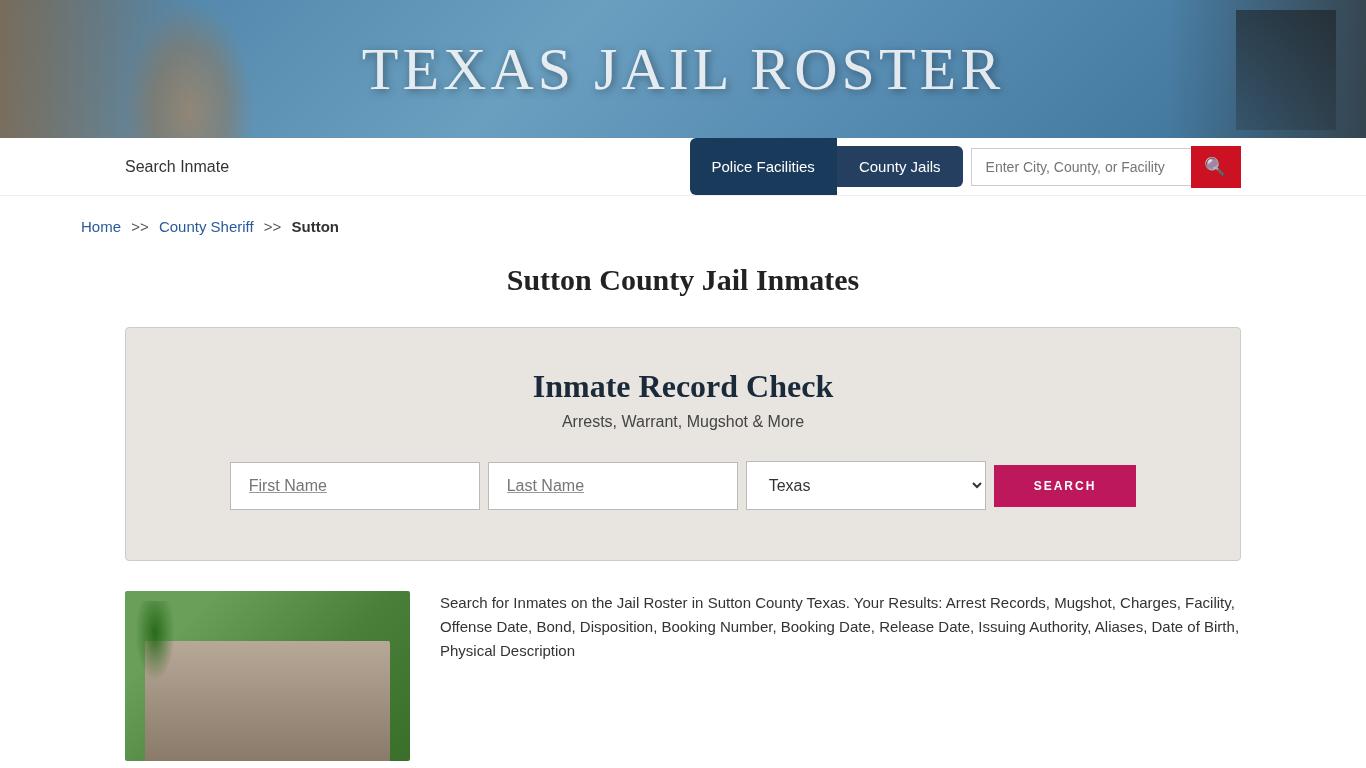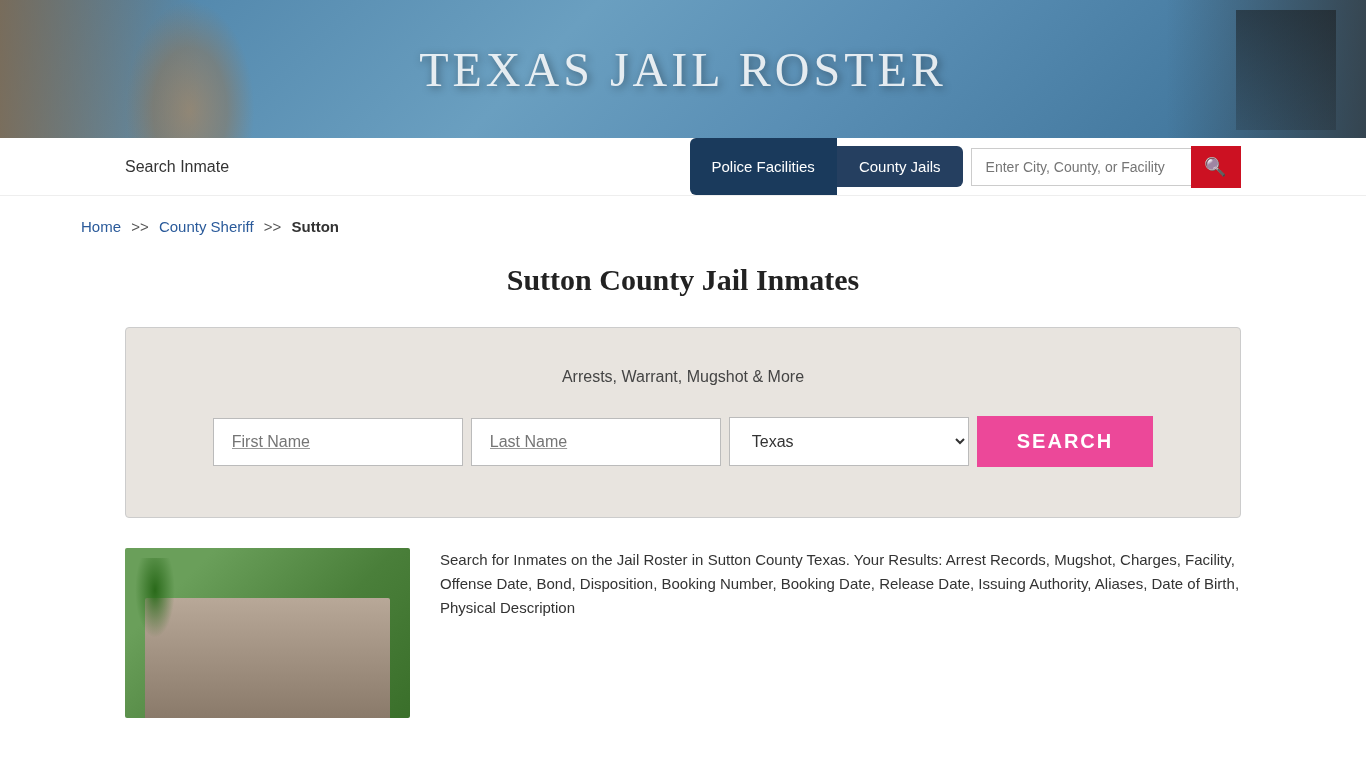--- a/index.html
+++ b/index.html
@@ -10,21 +10,21 @@
       width: 1366px;
       height: 138px;
       background: linear-gradient(135deg, #4a7fa5 0%, #6a9fc0 40%, #5a8fb5 60%, #3a6f95 100%);
       position: relative;
       overflow: hidden;
       display: flex;
       align-items: center;
       justify-content: center;
     }
     .banner-title {
-      font-size: 48px;
+      font-size: 60px;
       font-family: 'Palatino Linotype', Palatino, serif;
       color: rgba(255,255,255,0.85);
       letter-spacing: 4px;
       text-shadow: 2px 2px 8px rgba(0,0,0,0.4);
       z-index: 2;
       text-transform: uppercase;
     }
     .banner-overlay-left {
       position: absolute;
       left: 0; top: 0; bottom: 0;
@@ -198,25 +198,25 @@
       font-size: 16px;
       font-family: Arial, sans-serif;
       width: 240px;
       outline: none;
       background: #fff;
       color: #333;
       margin-right: 8px;
       -webkit-appearance: auto;
     }
     .search-form .search-btn {
-      background: #ec4899;
+      background: #be185d;
       color: #fff;
       border: none;
       padding: 14px 40px;
-      font-size: 20px;
+      font-size: 12px;
       font-family: Arial, sans-serif;
       font-weight: bold;
       letter-spacing: 2px;
       cursor: pointer;
       text-transform: uppercase;
     }
     .sponsored {
       text-align: left;
       margin-top: 22px;
       font-family: Arial, sans-serif;
@@ -293,20 +293,21 @@
   <a href="#">County Sheriff</a>
   <span class="sep">&gt;&gt;</span>
   <span class="current">Sutton</span>
 </div>
 
 <div class="page-title-section">
   <h1 class="page-title">Sutton County Jail Inmates</h1>
 </div>
 
 <div class="search-section">
+  <div class="inmate-record-title">Inmate Record Check</div>
   <div class="inmate-record-subtitle">Arrests, Warrant, Mugshot &amp; More</div>
   <div class="search-form">
     <input type="text" placeholder="First Name" style="">
     <input type="text" placeholder="Last Name" style="">
     <select id="state-select"><option value="Alabama">Alabama</option><option value="Alaska">Alaska</option><option value="Arizona">Arizona</option><option value="Arkansas">Arkansas</option><option value="California">California</option><option value="Colorado">Colorado</option><option value="Connecticut">Connecticut</option><option value="Delaware">Delaware</option><option value="Florida">Florida</option><option value="Georgia">Georgia</option><option value="Hawaii">Hawaii</option><option value="Idaho">Idaho</option><option value="Illinois">Illinois</option><option value="Indiana">Indiana</option><option value="Iowa">Iowa</option><option value="Kansas">Kansas</option><option value="Kentucky">Kentucky</option><option value="Louisiana">Louisiana</option><option value="Maine">Maine</option><option value="Maryland">Maryland</option><option value="Massachusetts">Massachusetts</option><option value="Michigan">Michigan</option><option value="Minnesota">Minnesota</option><option value="Mississippi">Mississippi</option><option value="Missouri">Missouri</option><option value="Montana">Montana</option><option value="Nebraska">Nebraska</option><option value="Nevada">Nevada</option><option value="New Hampshire">New Hampshire</option><option value="New Jersey">New Jersey</option><option value="New Mexico">New Mexico</option><option value="New York">New York</option><option value="North Carolina">North Carolina</option><option value="North Dakota">North Dakota</option><option value="Ohio">Ohio</option><option value="Oklahoma">Oklahoma</option><option value="Oregon">Oregon</option><option value="Pennsylvania">Pennsylvania</option><option value="Rhode Island">Rhode Island</option><option value="South Carolina">South Carolina</option><option value="South Dakota">South Dakota</option><option value="Tennessee">Tennessee</option><option value="Texas" selected="">Texas</option><option value="Utah">Utah</option><option value="Vermont">Vermont</option><option value="Virginia">Virginia</option><option value="Washington">Washington</option><option value="West Virginia">West Virginia</option><option value="Wisconsin">Wisconsin</option><option value="Wyoming">Wyoming</option></select>
     <button class="search-btn">SEARCH</button>
   </div>
 </div>
 
 <div class="bottom-section">

